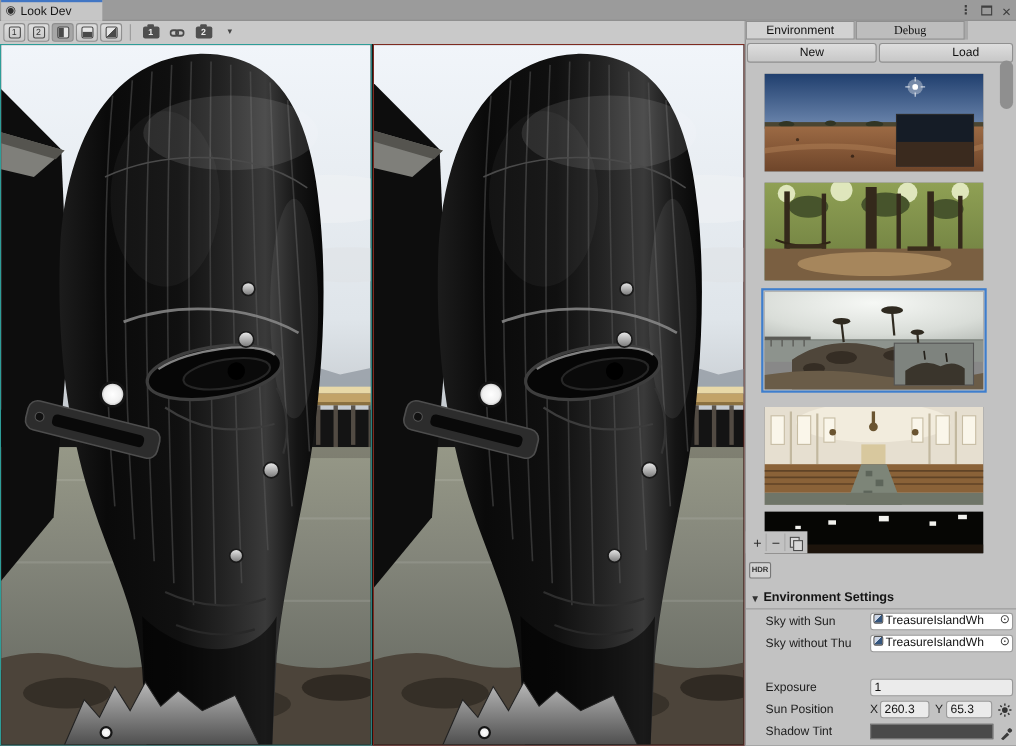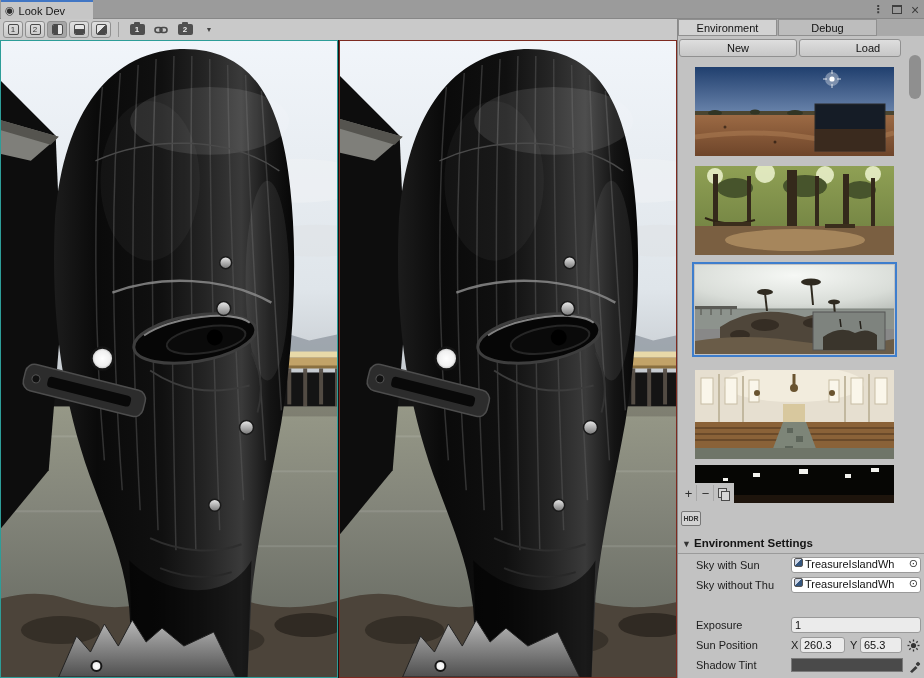--- a/index.html
+++ b/index.html
@@ -38,21 +38,21 @@
 
   
   .viewport { left:0; top:40px; width:677px; height:638px; background:#141414; }
   .view { position:absolute; top:0; width:338px; height:638px; border:1px solid #2d9d98; overflow:hidden; }
   .view svg { display:block; width:336px; height:636px; }
   .view.v1 { left:0; }
   .view.v2 { left:339px; }
 
   
   .panel { left:677px; top:19px; width:247px; height:659px; background:#c2c2c2; border-left:1px solid #898989; }
-  .tabstrip { position:absolute; left:0; top:0; width:247px; height:17px; background:#a9a9a9; }
+  .tabstrip { position:absolute; left:0; top:0; width:202px; height:17px; background:#a9a9a9; }
   .ptab { position:absolute; top:0; height:17px; display:flex; align-items:center; justify-content:center; border:1px solid #8f8f8f; font-size:11px; }
   .ptab.sel { background:#d2d2d2; }
   .ptab.unsel { background:#bdbdbd; }
   .panelbtn { position:absolute; top:20px; height:18px; background:linear-gradient(#dedede,#c7c7c7); border:1px solid #909090; border-radius:3px;
               display:flex; align-items:center; justify-content:center; font-size:11px; }
   .thumblist { position:absolute; left:0; top:41px; width:247px; height:443px; overflow:hidden; }
   .thumb { position:absolute; left:17px; width:199px; height:89px; background:#888; }
   .thumb svg { display:block; width:199px; height:89px; }
   .thumb.selected { outline:2px solid #3e7ecd; outline-offset:1px; }
   .scrollthumb { position:absolute; left:231px; top:36px; width:12px; height:44px; background:#8f8f8f; border-radius:6px; }
@@ -286,29 +286,29 @@
         </svg>
     </div>
   </div>
 
   <div class="abs panel">
 
     <div class="tabstrip">
       <div class="ptab sel" style="left:0; width:99px;">
           <span>Environment</span>
         </div>
-      <div class="ptab unsel" style="left:100px; width:99px;">
+      <div class="ptab unsel" style="left:100px; width:99px;font-family:Liberation Serif, serif;">
           <span>Debug</span>
         </div>
     </div>
 
     <div class="panelbtn" style="left:1px; width:118px;text-align:center;">
         <span>New</span>
       </div>
-    <div class="panelbtn" style="left:121px; width:102px;padding-left:36px;">
+    <div class="panelbtn" style="left:121px; width:122px;padding-left:36px;">
         <span>Load</span>
       </div>
 
     <div class="thumblist">
 
       <div class="thumb" style="top:7px">
         <svg viewBox="0 0 199 89">
           <defs>
             <linearGradient id="tdSky" x1="0" y1="0" x2="0" y2="1">
                 <stop offset="0" stop-color="#203f6e"></stop>

